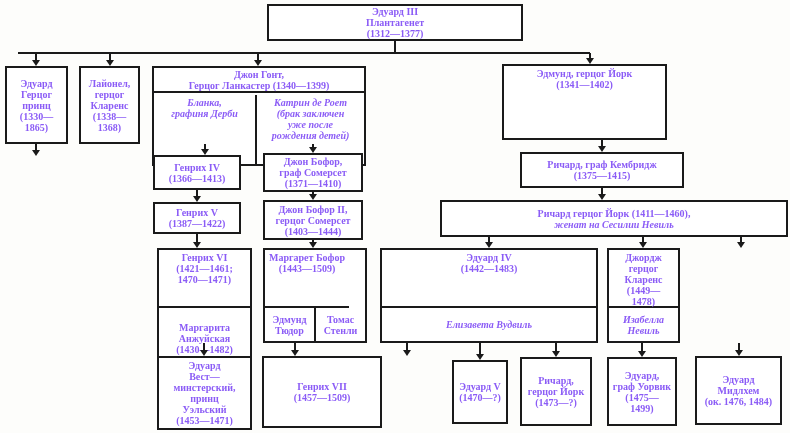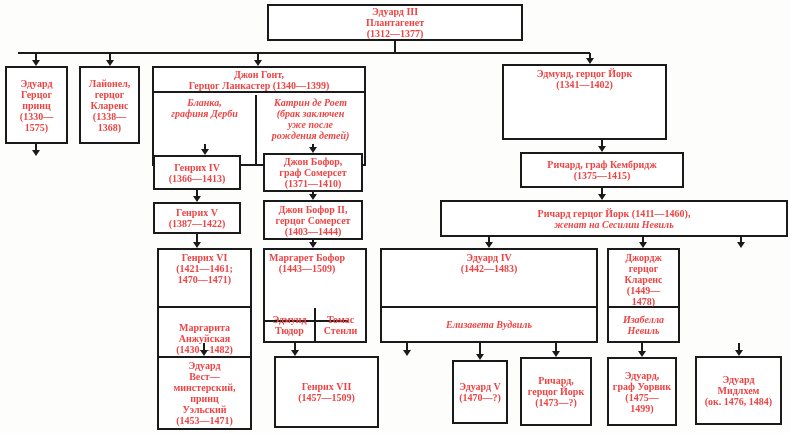--- a/index.html
+++ b/index.html
@@ -1,20 +1,20 @@
 <!DOCTYPE html>
 <html><head>
 <meta charset="utf-8">
 <style>
   :root{ --ink:#1a1a1a; }
   html,body{margin:0;padding:0;background:#ffffff;}
   .canvas{
     position:relative;width:790px;height:433px;background:#fdfdfb;
     font-family:"Liberation Serif","DejaVu Serif",serif;
-    color:#ef4444;overflow:hidden;
+    color:#8b5cf6;overflow:hidden;
   }
   .box{
     position:absolute;box-sizing:border-box;border:2px solid var(--ink);
     background:#fff;text-align:center;font-weight:bold;font-size:10px;
   }
   .c{display:flex;flex-direction:column;justify-content:center;}
   .t{display:flex;flex-direction:column;justify-content:flex-start;padding-top:2px;}
   .sect{position:absolute;box-sizing:border-box;text-align:center;}
   .ln{line-height:11px;white-space:nowrap;}
   .italic .ln, .ln.italic{font-style:italic;}
@@ -45,21 +45,21 @@
   <div class="v" style="left:257px;top:53px;height:7px"></div>
   <div class="a" style="left:254px;top:60px"></div>
   <div class="v" style="left:589px;top:53px;height:5px"></div>
   <div class="a" style="left:586px;top:58px"></div>
 
   <div class="box c" style="left:5px;top:66px;width:63px;height:78px">
       <div class="ln">Эдуард</div>
       <div class="ln">Герцог</div>
       <div class="ln">принц</div>
       <div class="ln">(1330—</div>
-      <div class="ln">1575)</div>
+      <div class="ln">1865)</div>
     </div>
 
   <div class="box c" style="left:79px;top:66px;width:61px;height:78px">
       <div class="ln">Лайонел,</div>
       <div class="ln">герцог</div>
       <div class="ln">Кларенс</div>
       <div class="ln">(1338—</div>
       <div class="ln">1368)</div>
     </div>
 
@@ -152,21 +152,21 @@
         <div class="ln">1470—1471)</div>
       </div>
     <div class="sect c" style="left:0;right:0;top:58px;bottom:0">
         <div class="ln">Маргарита</div>
         <div class="ln">Анжуйская</div>
         <div class="ln">(1430—1482)</div>
       </div>
   </div>
 
   <div class="box" style="left:263px;top:248px;width:104px;height:95px">
-    <div class="sect t" style="left:0;right:16px;top:0;height:72px;border-bottom:2px solid var(--ink)">
+    <div class="sect t" style="left:0;right:16px;top:0;height:58px;border-bottom:2px solid var(--ink)">
         <div class="ln">Маргарет Бофор</div>
         <div class="ln">(1443—1509)</div>
       </div>
     <div class="sect c" style="left:0;top:58px;bottom:0;width:49px">
         <div class="ln">Эдмунд</div>
         <div class="ln">Тюдор</div>
       </div>
     <div class="sect c" style="left:49px;top:58px;bottom:0;right:0;border-left:2px solid var(--ink)">
         <div class="ln">Томас</div>
         <div class="ln">Стенли</div>
@@ -215,21 +215,21 @@
 
   <div class="box c" style="left:157px;top:356px;width:95px;height:74px">
       <div class="ln">Эдуард</div>
       <div class="ln">Вест—</div>
       <div class="ln">минстерский,</div>
       <div class="ln">принц</div>
       <div class="ln">Уэльский</div>
       <div class="ln">(1453—1471)</div>
     </div>
 
-  <div class="box c" style="left:274px;top:356px;width:105px;height:72px">
+  <div class="box c" style="left:262px;top:356px;width:120px;height:72px">
       <div class="ln">Генрих VII</div>
       <div class="ln">(1457—1509)</div>
     </div>
 
 
   <div class="box c" style="left:452px;top:360px;width:56px;height:64px">
       <div class="ln">Эдуард V</div>
       <div class="ln">(1470—?)</div>
     </div>
 

